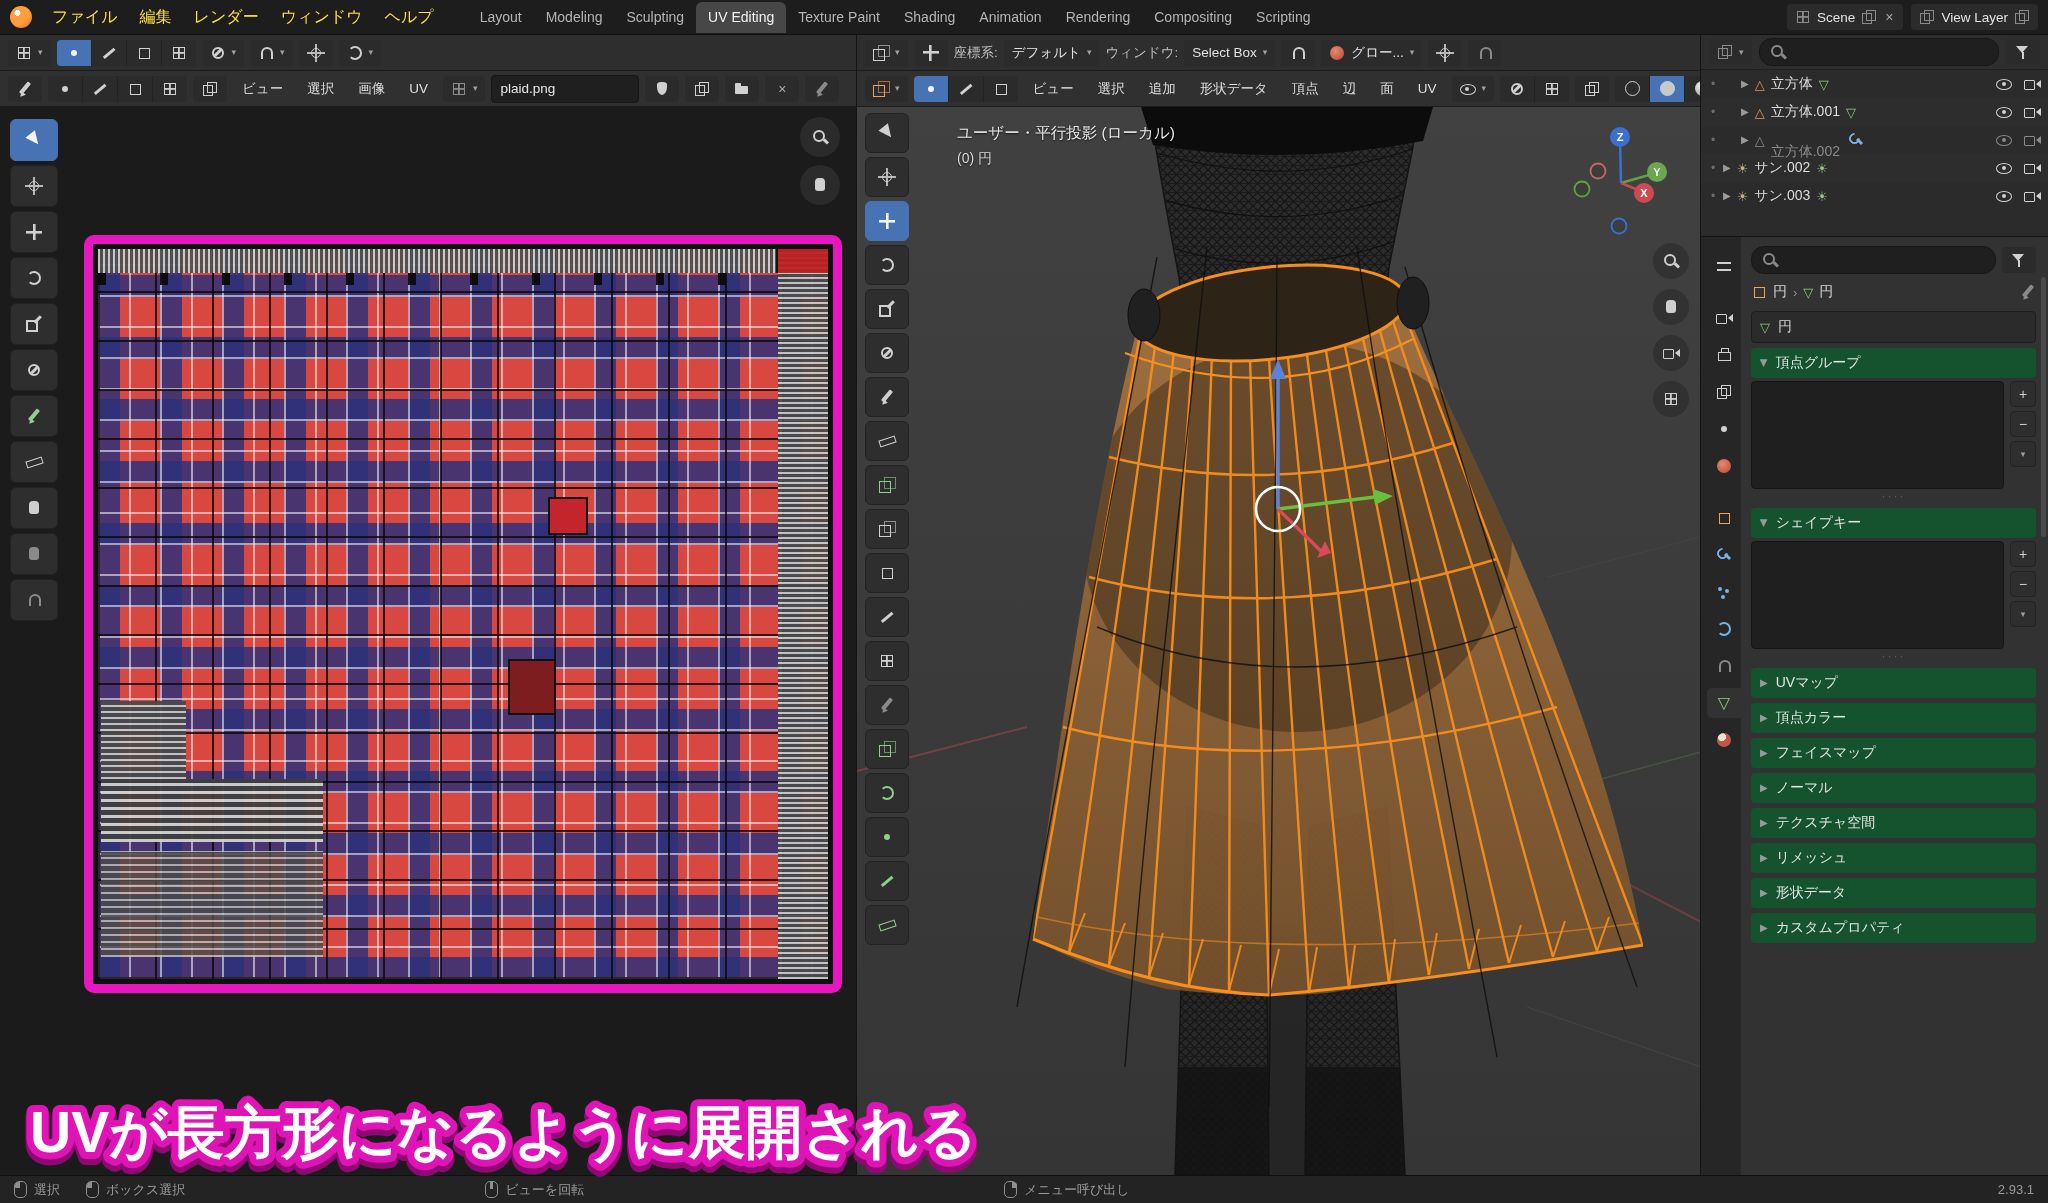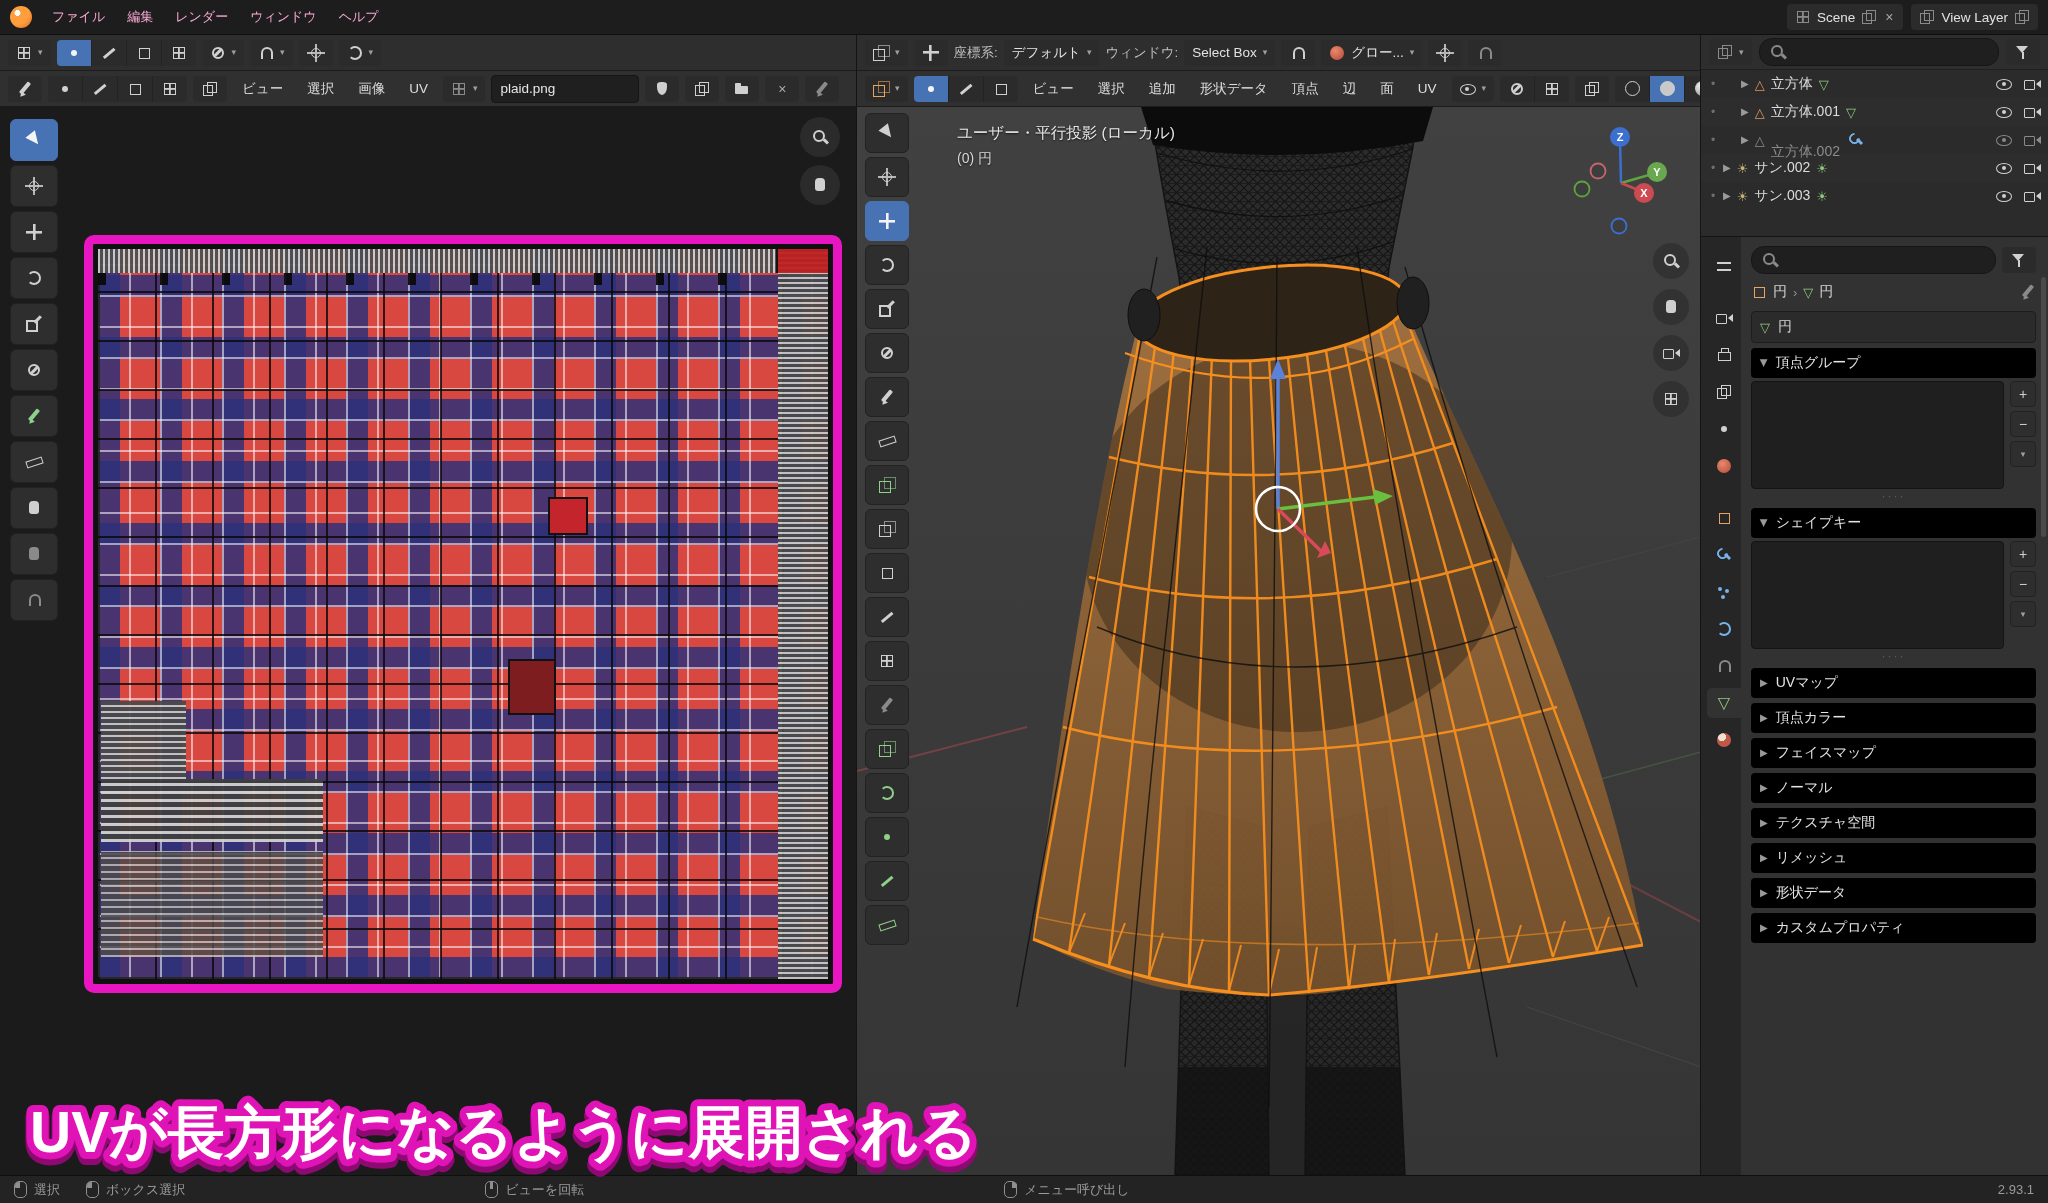--- a/index.html
+++ b/index.html
@@ -5,21 +5,21 @@
   html,body{margin:0;padding:0;background:#0b0b0b;}
   #app{position:relative;width:2048px;height:1203px;background:#1d1d1d;overflow:hidden;
        font-family:"Liberation Sans","DejaVu Sans",sans-serif;color:#d5d5d5;font-size:14px;}
   .abs{position:absolute}
   .row{display:flex;align-items:center}
 
   
   .topbar{position:absolute;left:0;top:0;width:2048px;height:35px;background:#1d1d1d;
           border-bottom:1px solid #0f0f0f;display:flex;align-items:center;padding:0 10px;gap:2px;box-sizing:border-box;}
   .blogo{width:22px;height:22px;border-radius:50%;background:radial-gradient(circle at 34% 32%,#ffffff 0 14%,#ff9e3d 15% 55%,#e87d2c 80%,#2b5f87 81%);margin-right:8px;flex:none;}
-  .mtxt{padding:4px 10px;border-radius:4px;color:#f9a8d4;font-size:13px;white-space:nowrap;}
+  .mtxt{padding:4px 10px;border-radius:4px;color:#fde047;font-size:16px;white-space:nowrap;}
   .ws-tabs{display:flex;margin-left:22px;}
   .ws-tab{padding:7px 12px 8px;color:#b5b5b5;font-size:14px;border-radius:6px 6px 0 0;white-space:nowrap;}
   .ws-tab.active{background:#474747;color:#f2f2f2;}
   .tb-right{margin-left:auto;display:flex;align-items:center;gap:8px;}
   .dd{display:flex;align-items:center;gap:6px;background:#2b2b2b;border-radius:4px;height:26px;padding:0 8px;font-size:13.5px;color:#e2e2e2;white-space:nowrap;}
   .car{font-size:9px;color:#9f9f9f;line-height:1;}
   .xg{color:#a8a8a8;font-size:14px;padding:0 2px;}
 
   
   .ehdr{position:absolute;background:#2e2e2e;display:flex;align-items:center;gap:6px;padding:0 8px;box-sizing:border-box;border-bottom:1px solid #1c1c1c;}
@@ -101,21 +101,21 @@
   .ptabs{position:absolute;left:0;top:0;width:40px;height:100%;background:#262626;display:flex;flex-direction:column;align-items:flex-end;padding-top:14px;gap:7px;box-sizing:border-box;}
   .pt{width:34px;height:30px;border-radius:5px 0 0 5px;display:flex;align-items:center;justify-content:center;flex:none;}
   .pt.active{background:#323232;}
   .pt .big{font-size:16px;}
   .gap8{height:8px;flex:none;}
   .pcontent{position:absolute;left:40px;right:0;top:0;bottom:0;padding:8px 12px 8px 10px;display:flex;flex-direction:column;box-sizing:border-box;}
   .p-search{display:flex;align-items:center;gap:6px;height:30px;flex:none;}
   .crumbs{display:flex;align-items:center;gap:6px;height:30px;margin-top:2px;font-size:14px;flex:none;}
   .csep{color:#8f8f8f;font-size:13px;}
   .name-row{display:flex;align-items:center;gap:8px;height:30px;margin-top:4px;background:#2b2b2b;border:1px solid #1d1d1d;border-radius:4px;padding:0 8px;flex:none;}
-  .sec{display:flex;align-items:center;gap:8px;height:30px;margin-top:5px;background:#000000;border-radius:4px;padding:0 9px;font-size:14px;color:#e4e4e4;flex:none;}
+  .sec{display:flex;align-items:center;gap:8px;height:30px;margin-top:5px;background:#14532d;border-radius:4px;padding:0 9px;font-size:14px;color:#e4e4e4;flex:none;}
   .vgwrap{display:flex;gap:6px;margin-top:3px;flex:none;}
   .listbox{flex:1;height:106px;background:#1f1f1f;border:1px solid #141414;border-radius:4px;}
   .sidecol{display:flex;flex-direction:column;gap:4px;}
   .sq{width:24px;height:24px;background:#2e2e2e;border:1px solid #222;border-radius:4px;display:flex;align-items:center;justify-content:center;color:#cfcfcf;font-size:14px;}
   .grip{height:14px;display:flex;align-items:center;justify-content:center;color:#5c5c5c;font-size:12px;letter-spacing:2px;flex:none;}
   .pscroll{position:absolute;right:2px;top:40px;width:5px;height:260px;background:#4a4a4a;border-radius:3px;}
 
   
   .statusbar{position:absolute;left:0;top:1175px;width:2048px;height:28px;background:#232323;border-top:1px solid #0f0f0f;
              display:flex;align-items:center;padding:0 14px;box-sizing:border-box;color:#9a9a9a;font-size:13px;}
@@ -190,20 +190,32 @@
 
 <div id="app">
 
   <div class="topbar">
     <span class="blogo"></span>
     <span class="mtxt">ファイル</span>
     <span class="mtxt">編集</span>
     <span class="mtxt">レンダー</span>
     <span class="mtxt">ウィンドウ</span>
     <span class="mtxt">ヘルプ</span>
+    <div class="ws-tabs">
+      <span class="ws-tab">Layout</span>
+      <span class="ws-tab">Modeling</span>
+      <span class="ws-tab">Sculpting</span>
+      <span class="ws-tab active">UV Editing</span>
+      <span class="ws-tab">Texture Paint</span>
+      <span class="ws-tab">Shading</span>
+      <span class="ws-tab">Animation</span>
+      <span class="ws-tab">Rendering</span>
+      <span class="ws-tab">Compositing</span>
+      <span class="ws-tab">Scripting</span>
+    </div>
     <div class="tb-right">
       <div class="dd">
         <span class="mi mi-grid c-dim"></span>
         <span>Scene</span>
         <span class="mi mi-copy c-dim"></span>
         <span class="xg">×</span>
       </div>
       <div class="dd">
         <span class="mi mi-copy c-dim"></span>
         <span>View Layer</span>

